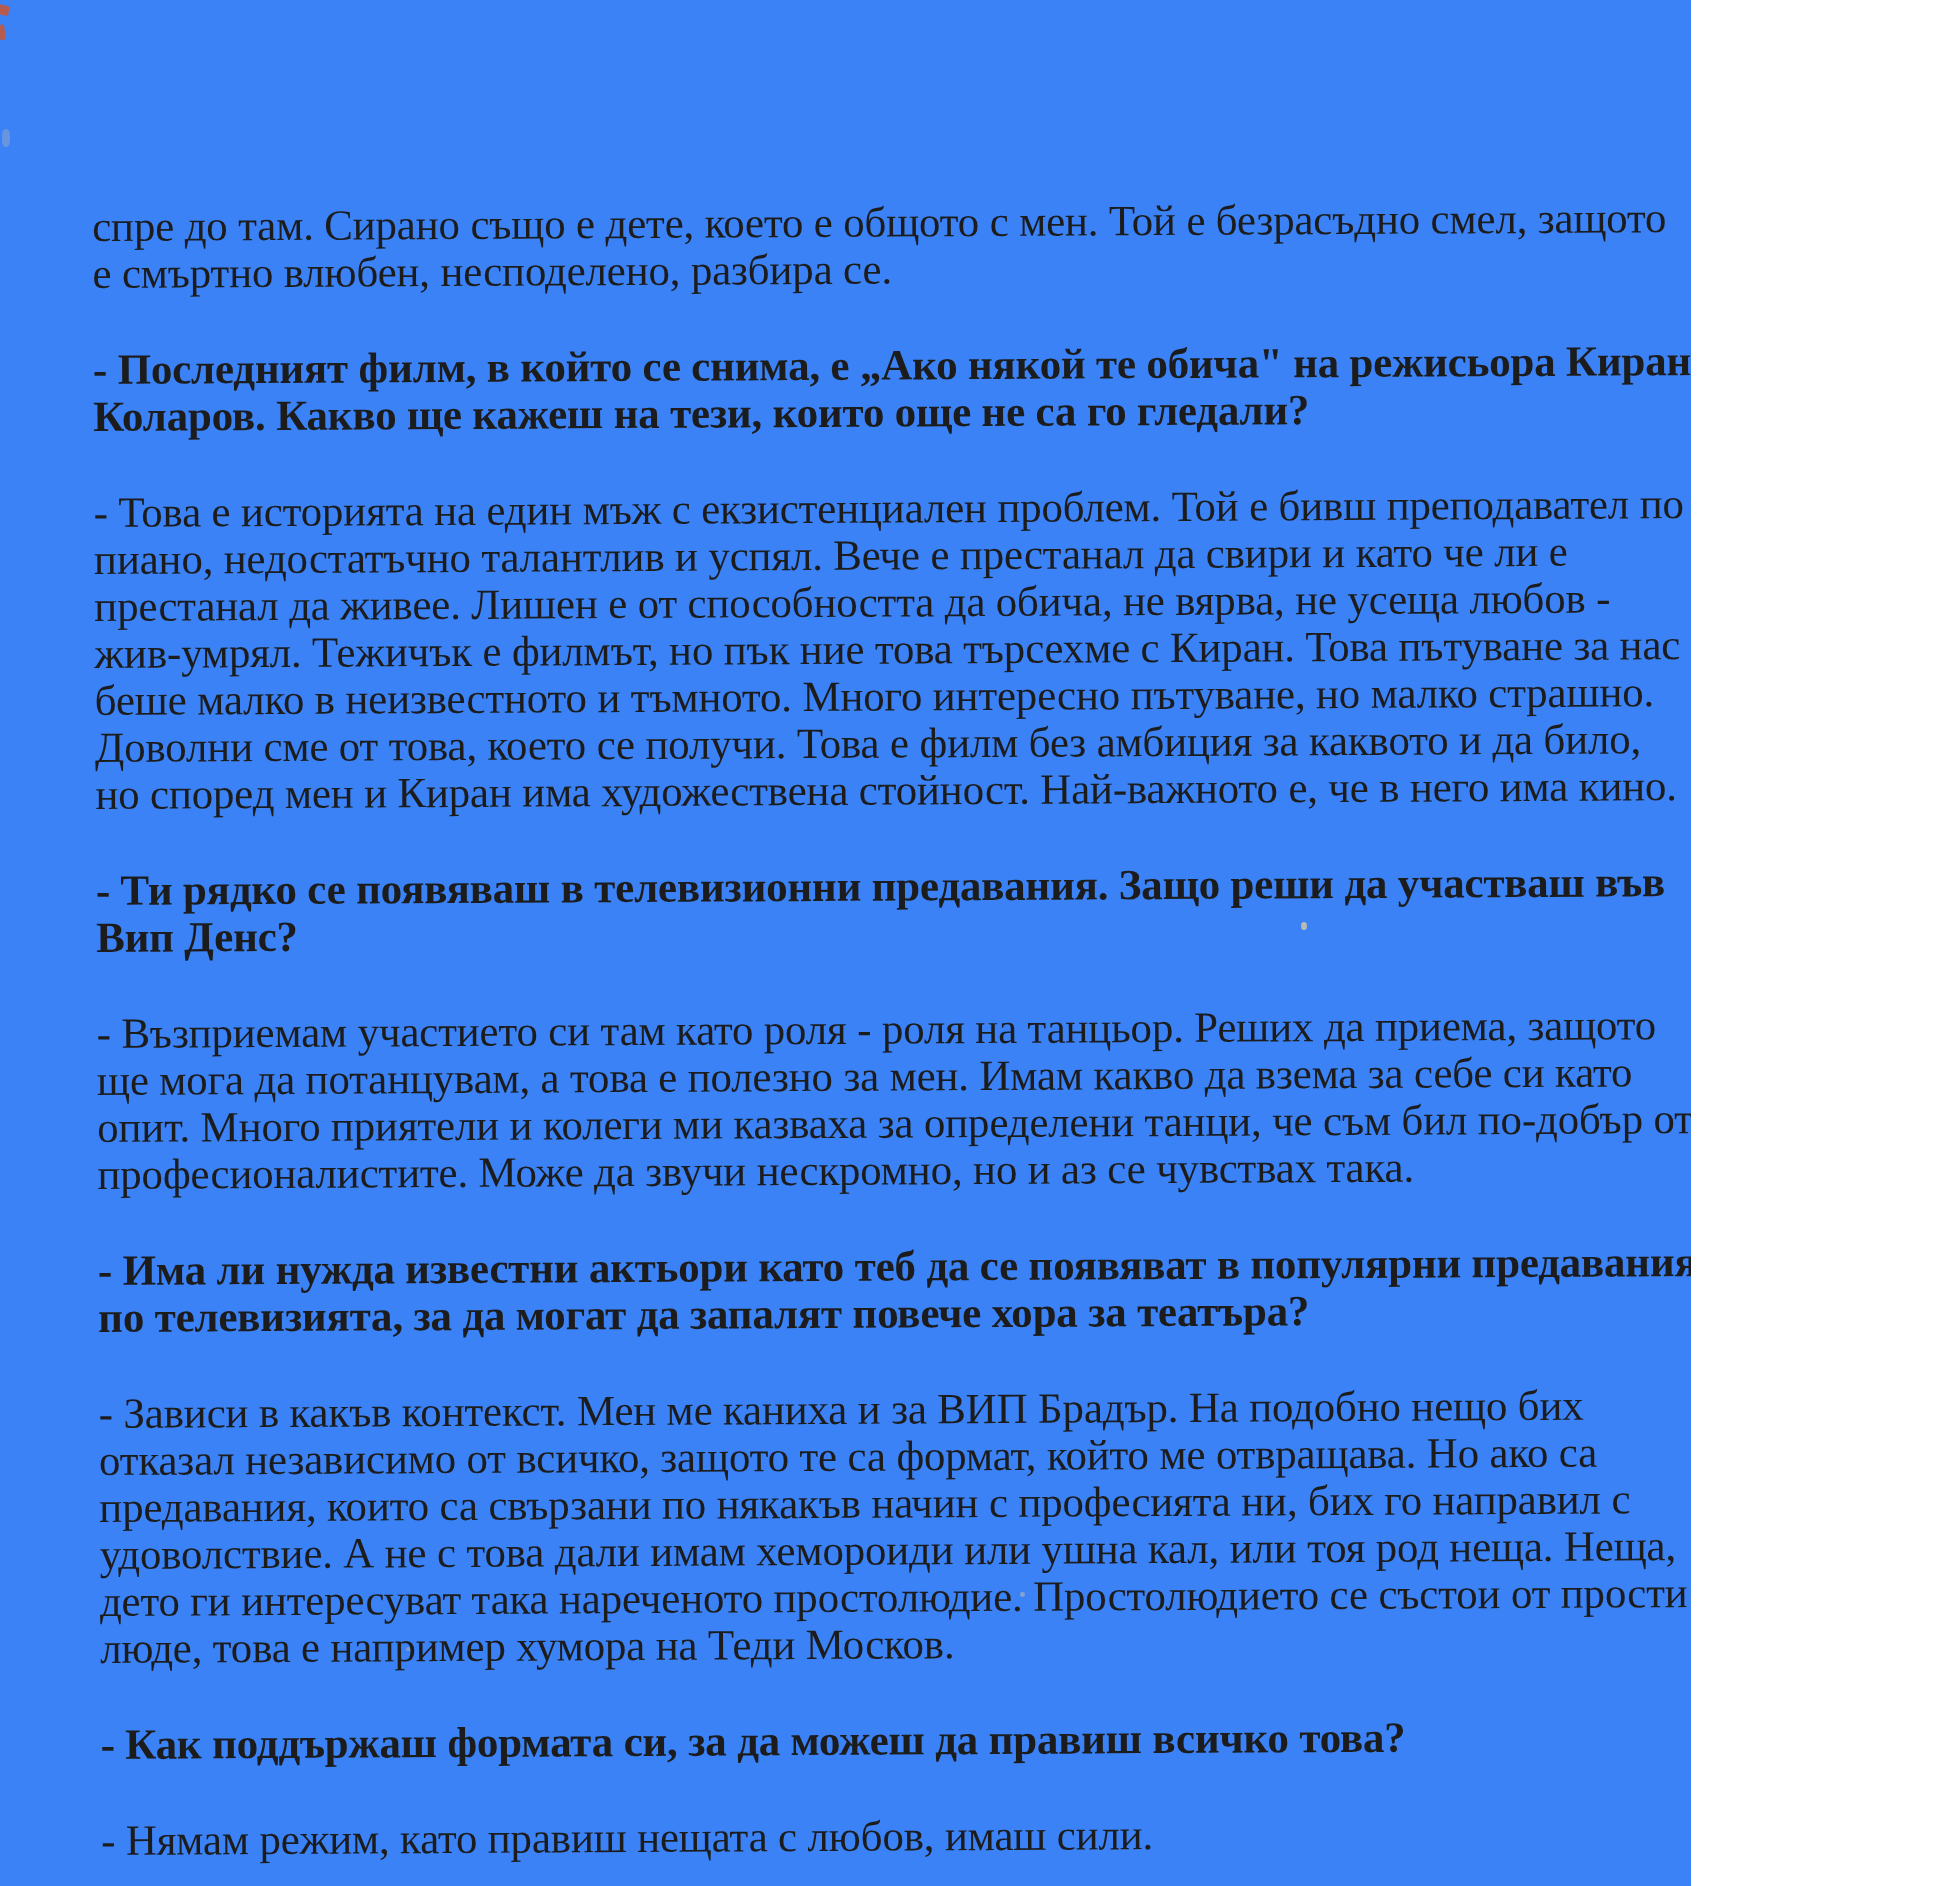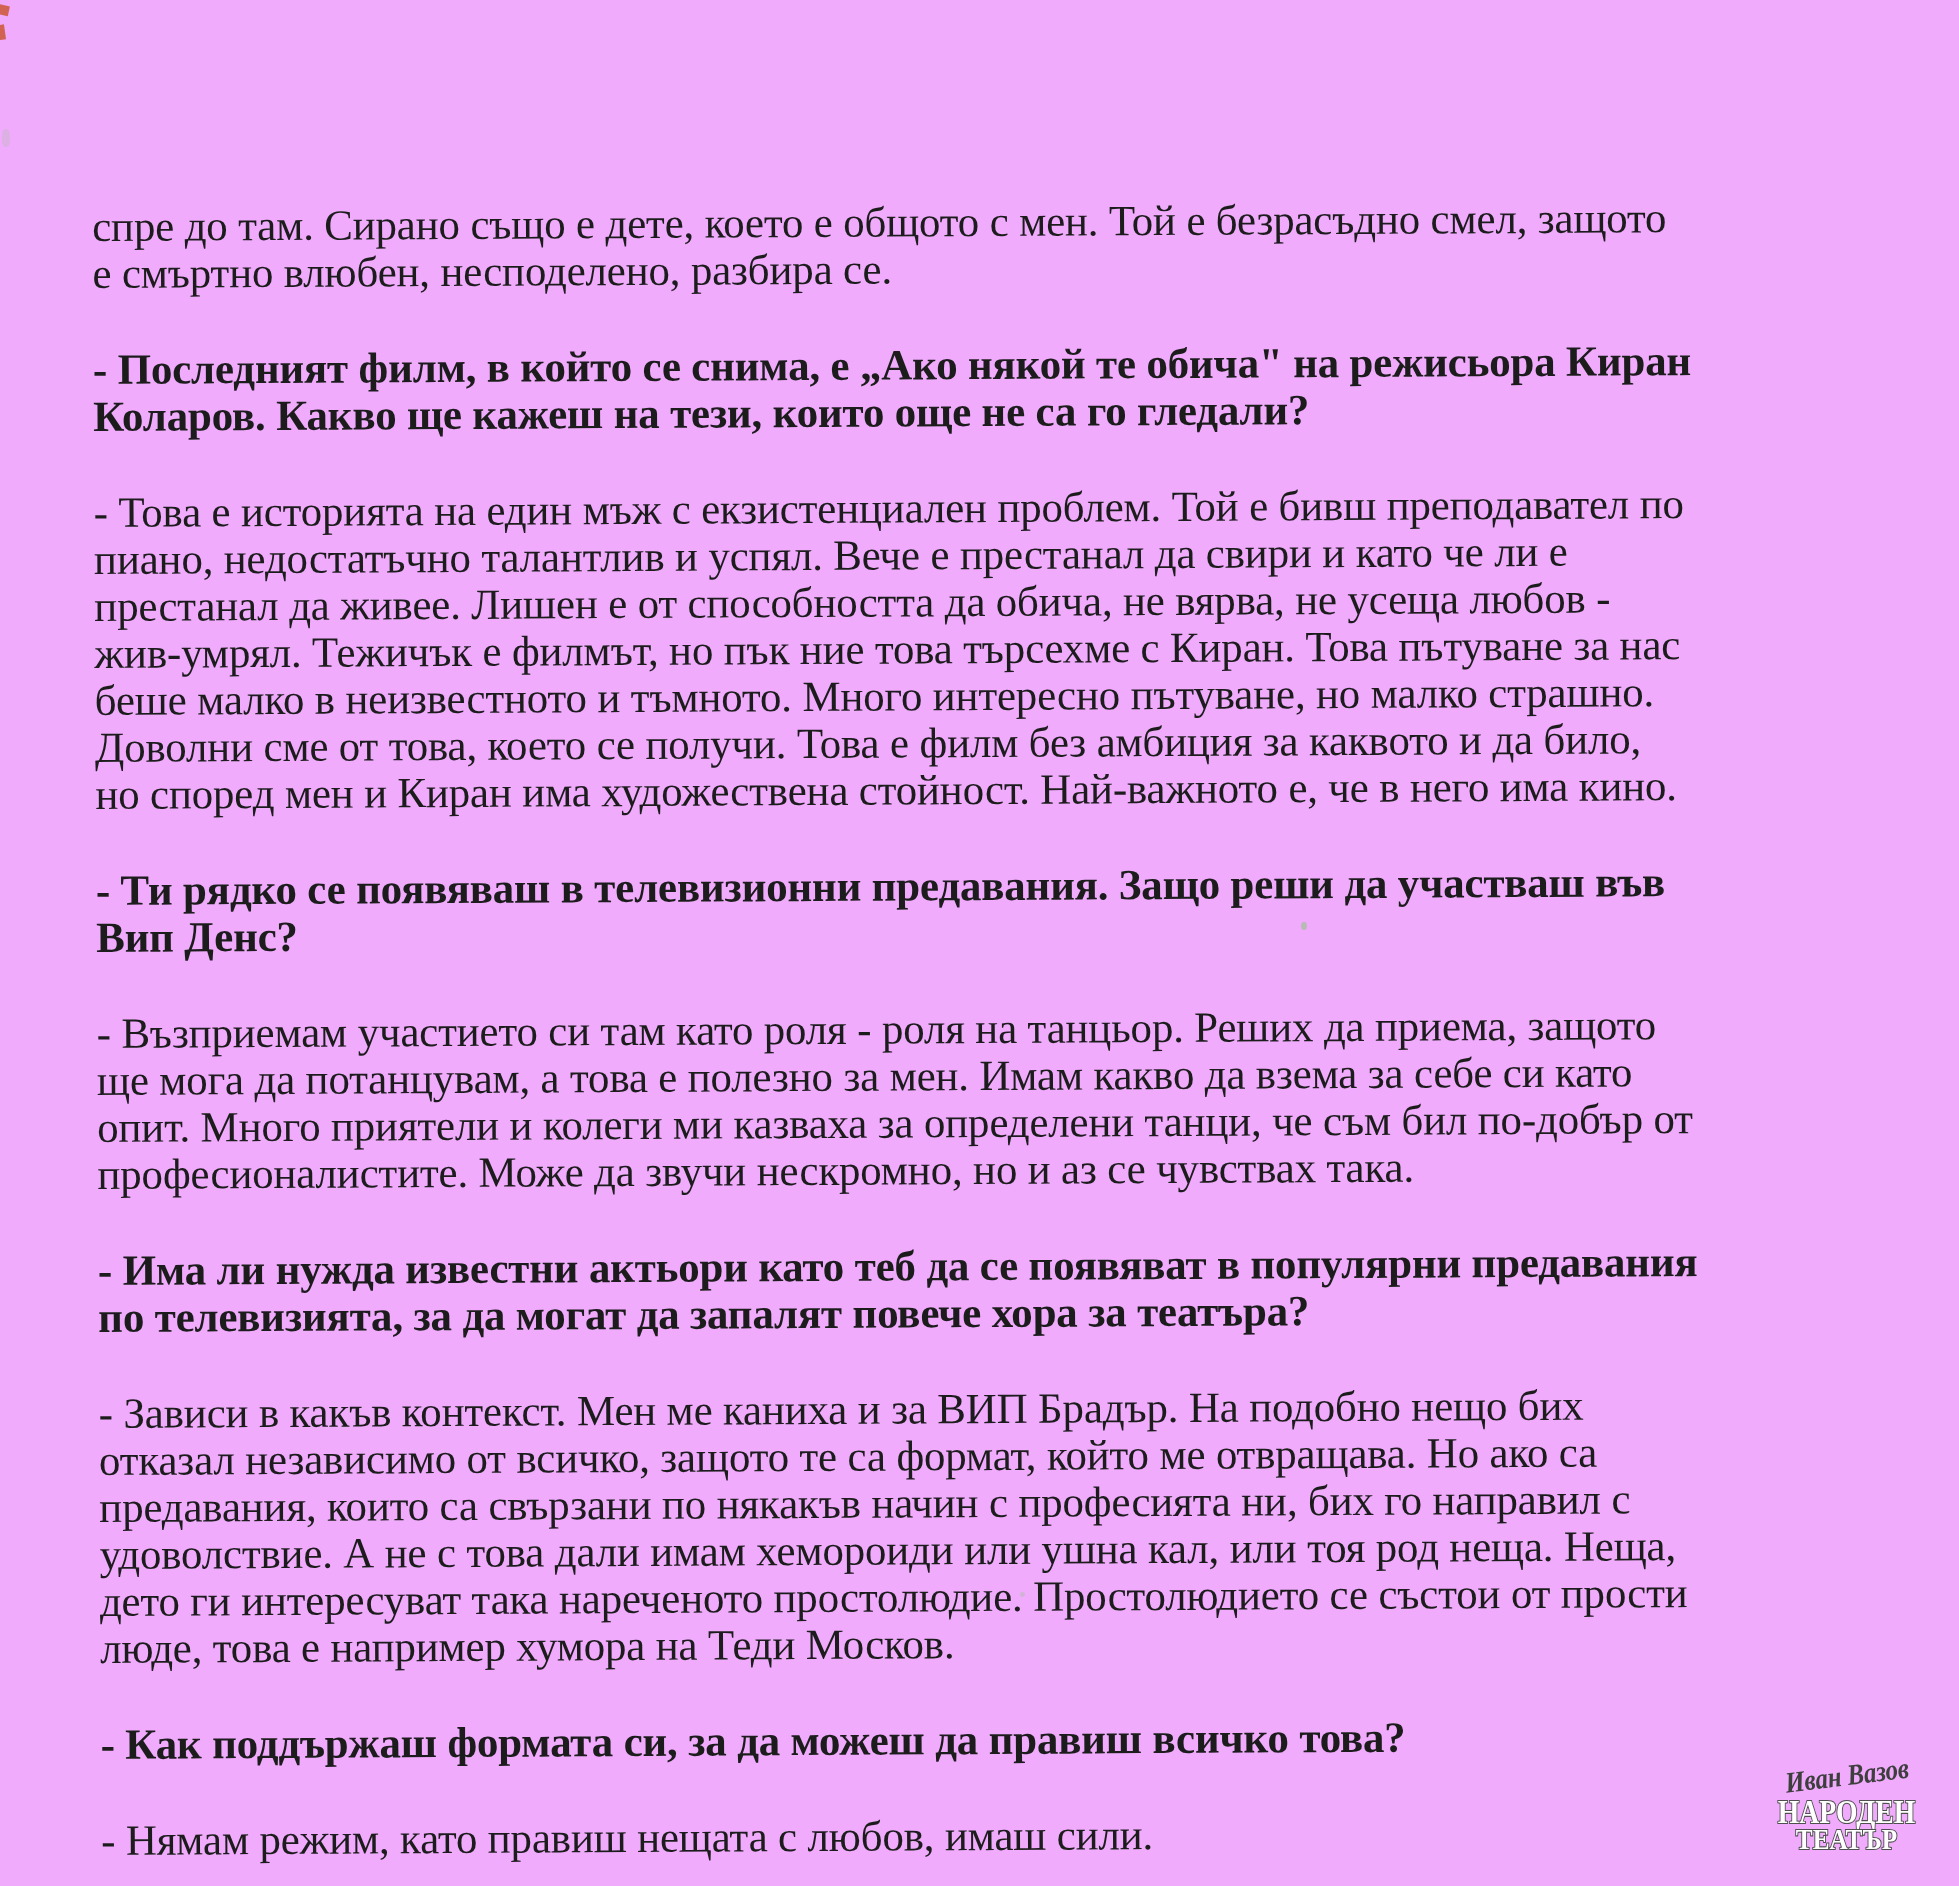--- a/index.html
+++ b/index.html
@@ -1,20 +1,20 @@
 <!DOCTYPE html>
 <html style="font-size:13px"><head>
 <meta charset="utf-8">
 <style>
   html, body { margin: 0; padding: 0; background: #ffffff; }
   .paper {
     position: relative;
-    width: 1959px;
+    width: 1691px;
     height: 1886px;
-    background: #f0abfc;
+    background: #3b82f6;
     overflow: hidden;
   }
   .content {
     position: absolute;
     left: 92px;
     top: 203px;
     width: 1858px;
     transform: rotate(-0.32deg);
     transform-origin: 0 0;
     font-family: "Liberation Serif", "DejaVu Serif", serif;

